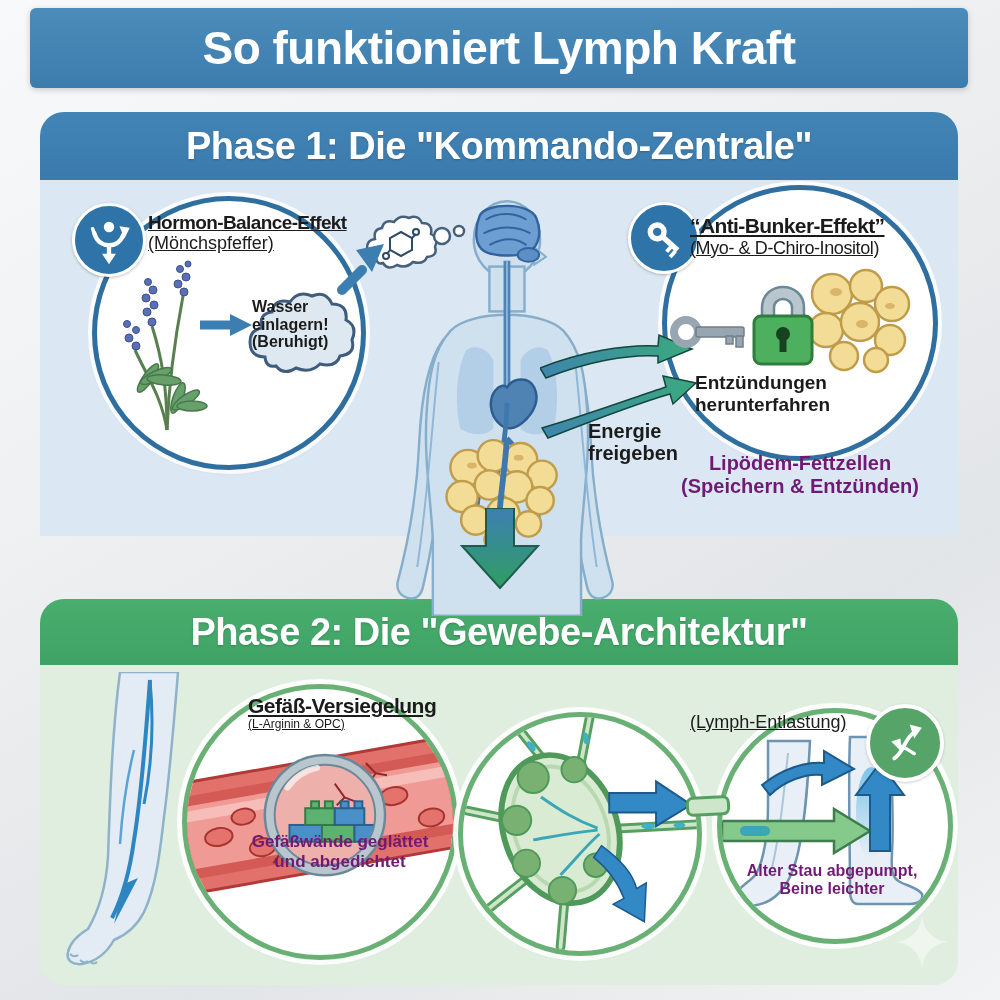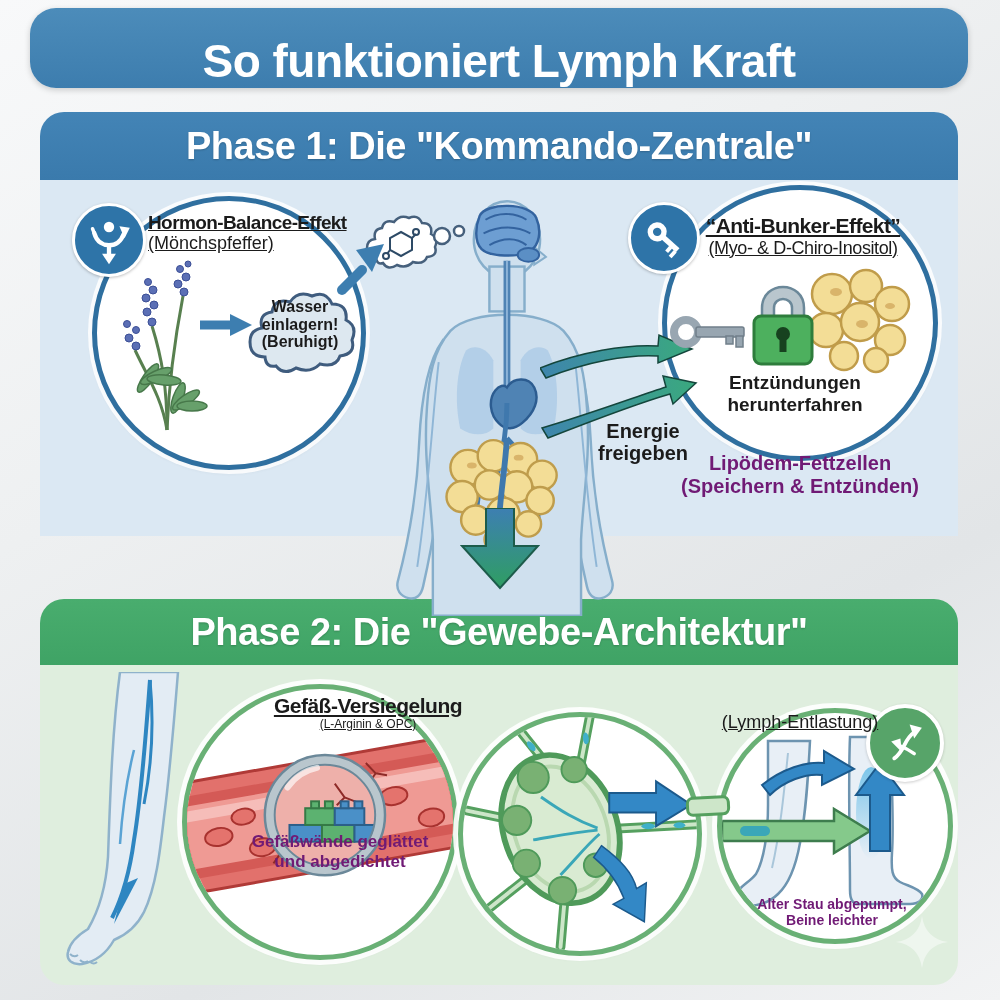--- a/index.html
+++ b/index.html
@@ -5,44 +5,44 @@
   html,body{margin:0;padding:0;}
   body{
     width:1000px;height:1000px;position:relative;overflow:hidden;
     font-family:"Liberation Sans",sans-serif;
     background:linear-gradient(150deg,#f8f9fa 0%,#eef0f1 35%,#e2e5e7 70%,#f2f3f4 100%);
   }
   .abs{position:absolute;}
   .pre{white-space:pre-line;font-weight:bold;}
   
   .banner{
-    left:30px;top:8px;width:938px;height:80px;border-radius:26px;
+    left:30px;top:8px;width:938px;height:80px;border-radius:6px;
     background:linear-gradient(#4c8cba,#3d7dae);
-    display:flex;align-items:flex-end;justify-content:center;
+    display:flex;align-items:center;justify-content:center;
     box-shadow:0 2px 6px rgba(0,0,0,.18);z-index:5;
   }
   .banner span{color:#fff;font-size:46px;font-weight:bold;letter-spacing:-.5px;}
   
   .ph-header{left:40px;width:918px;display:flex;align-items:center;justify-content:center;z-index:2;}
   .ph-header span{color:#fff;font-size:38px;font-weight:bold;letter-spacing:-.5px;text-shadow:0 1px 2px rgba(0,0,0,.2);}
   .p1-header{top:112px;height:68px;border-radius:24px 24px 0 0;background:linear-gradient(#4384b6,#3a7aac);}
   .p1-body{left:40px;top:180px;width:918px;height:356px;background:#dbe8f3;z-index:1;}
   .p2-header{top:599px;height:66px;border-radius:24px 24px 0 0;background:linear-gradient(#49ad6e,#3fa365);}
   .p2-body{left:40px;top:665px;width:918px;height:320px;background:#dfeede;border-radius:0 0 24px 24px;z-index:1;}
   
   .circ{border-radius:50%;background:#fff;z-index:3;}
   .circ.blue{border:5px solid #2f6f9f;box-shadow:0 0 0 4px rgba(255,255,255,.85),0 2px 5px rgba(0,0,0,.12);}
   .circ.green{border:5px solid #69b075;box-shadow:0 0 0 5px rgba(255,255,255,.9),0 2px 5px rgba(0,0,0,.1);}
   .badge{border-radius:50%;display:flex;align-items:center;justify-content:center;z-index:6;}
   .badge.blue{background:#2e74a8;border:3px solid #fff;box-shadow:0 1px 3px rgba(0,0,0,.25);}
   .badge.green{background:#57a469;border:4px solid #fff;box-shadow:0 1px 3px rgba(0,0,0,.2);}
   
   .tblock{z-index:6;color:#1b1b1b;line-height:1.12;text-decoration:underline;}
   .tblock .t{font-weight:bold;}
-  .ctr{text-align:center;}
+  .ctr{text-align:left;}
   .cap{z-index:6;color:#701a75;text-align:center;line-height:1.15;font-size:20px;}
   svg{display:block;}
   .z4{z-index:4;} .z5{z-index:5;} .z6{z-index:6;}
 </style>
 </head>
 <body>
 
 <div class="abs banner">
   <span>So funktioniert Lymph Kraft</span>
 </div>
@@ -356,18 +356,18 @@
   <svg width="46" height="46" viewBox="0 0 60 60">
     <path d="M16,50 C30,40 28,26 42,16" fill="none" stroke="#fff" stroke-width="5" stroke-linecap="round"></path>
     <polygon points="36,6 52,10 42,24" fill="#fff"></polygon>
     <path d="M42,44 C34,38 30,36 22,33" fill="none" stroke="#fff" stroke-width="4.5" stroke-linecap="round"></path>
     <polygon points="26,42 12,28 24,24" fill="#fff"></polygon>
   </svg>
 </div>
 <div class="abs tblock ctr z6" style="left:690px;top:712px;width:220px">
   <div style="font-size:18px">(Lymph-Entlastung)</div>
 </div>
-<div class="abs cap pre" style="left:714px;top:896px;width:236px;font-size:14px">Alter Stau abgepumpt,
+<div class="abs cap pre" style="left:714px;top:862px;width:236px;font-size:16px">Alter Stau abgepumpt,
 Beine leichter</div>
 
 <svg class="abs z6" style="left:896px;top:916px" width="52" height="52" viewBox="0 0 48 48">
   <path d="M24,0 C26,14 34,22 48,24 C34,26 26,34 24,48 C22,34 14,26 0,24 C14,22 22,14 24,0 Z" fill="#eef6ee"></path>
 </svg>
 
 </body></html>

